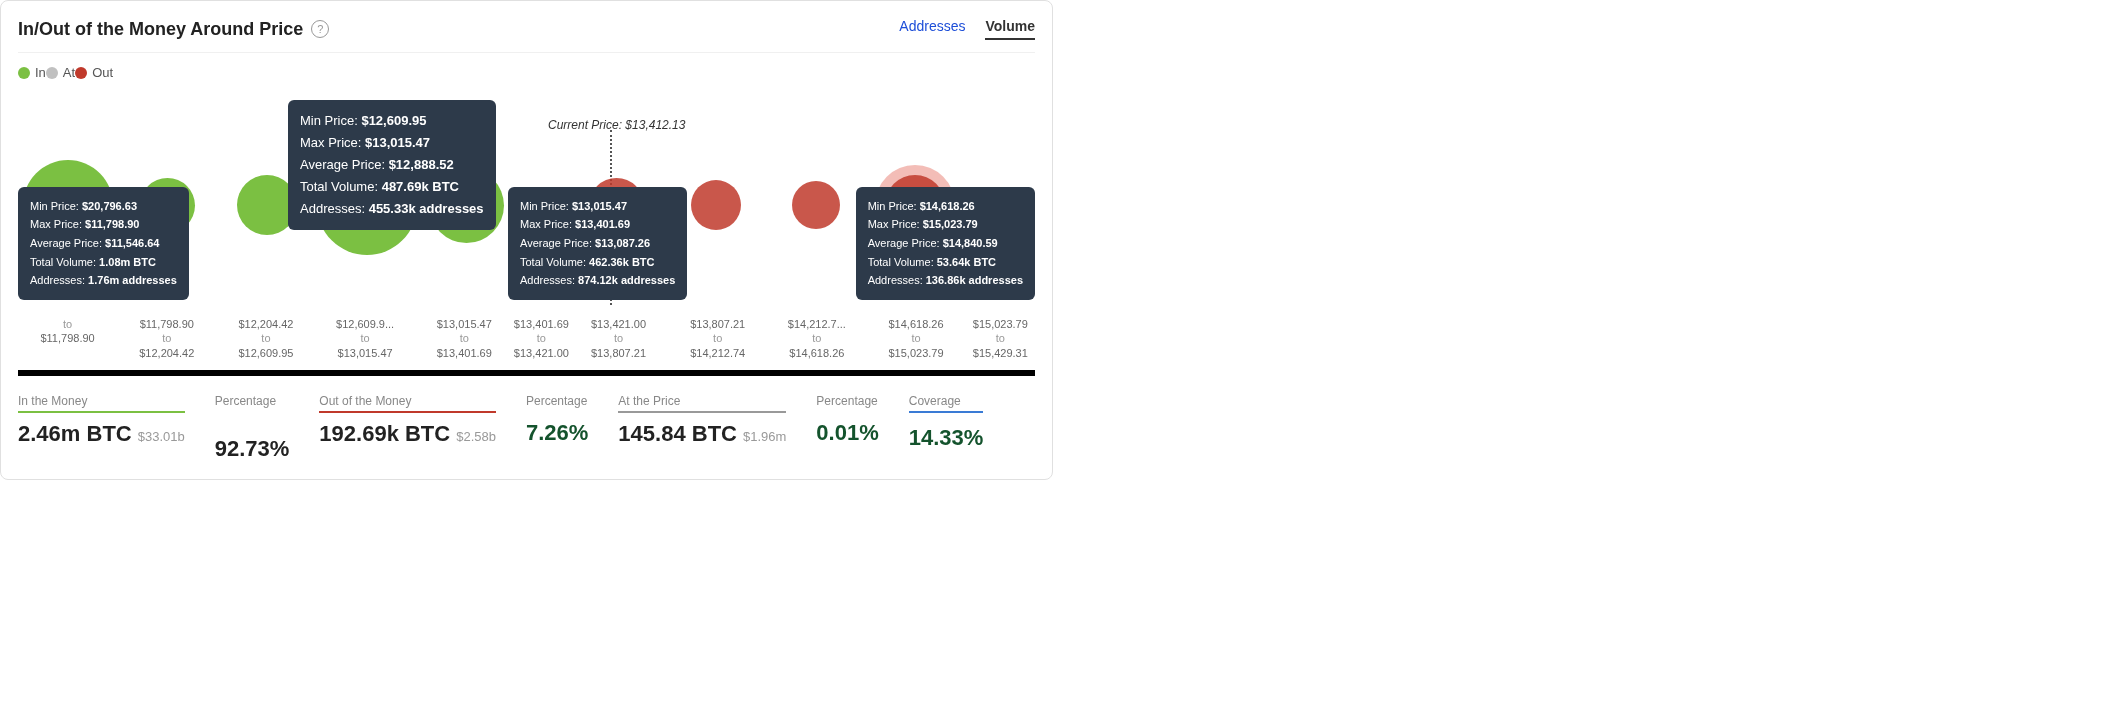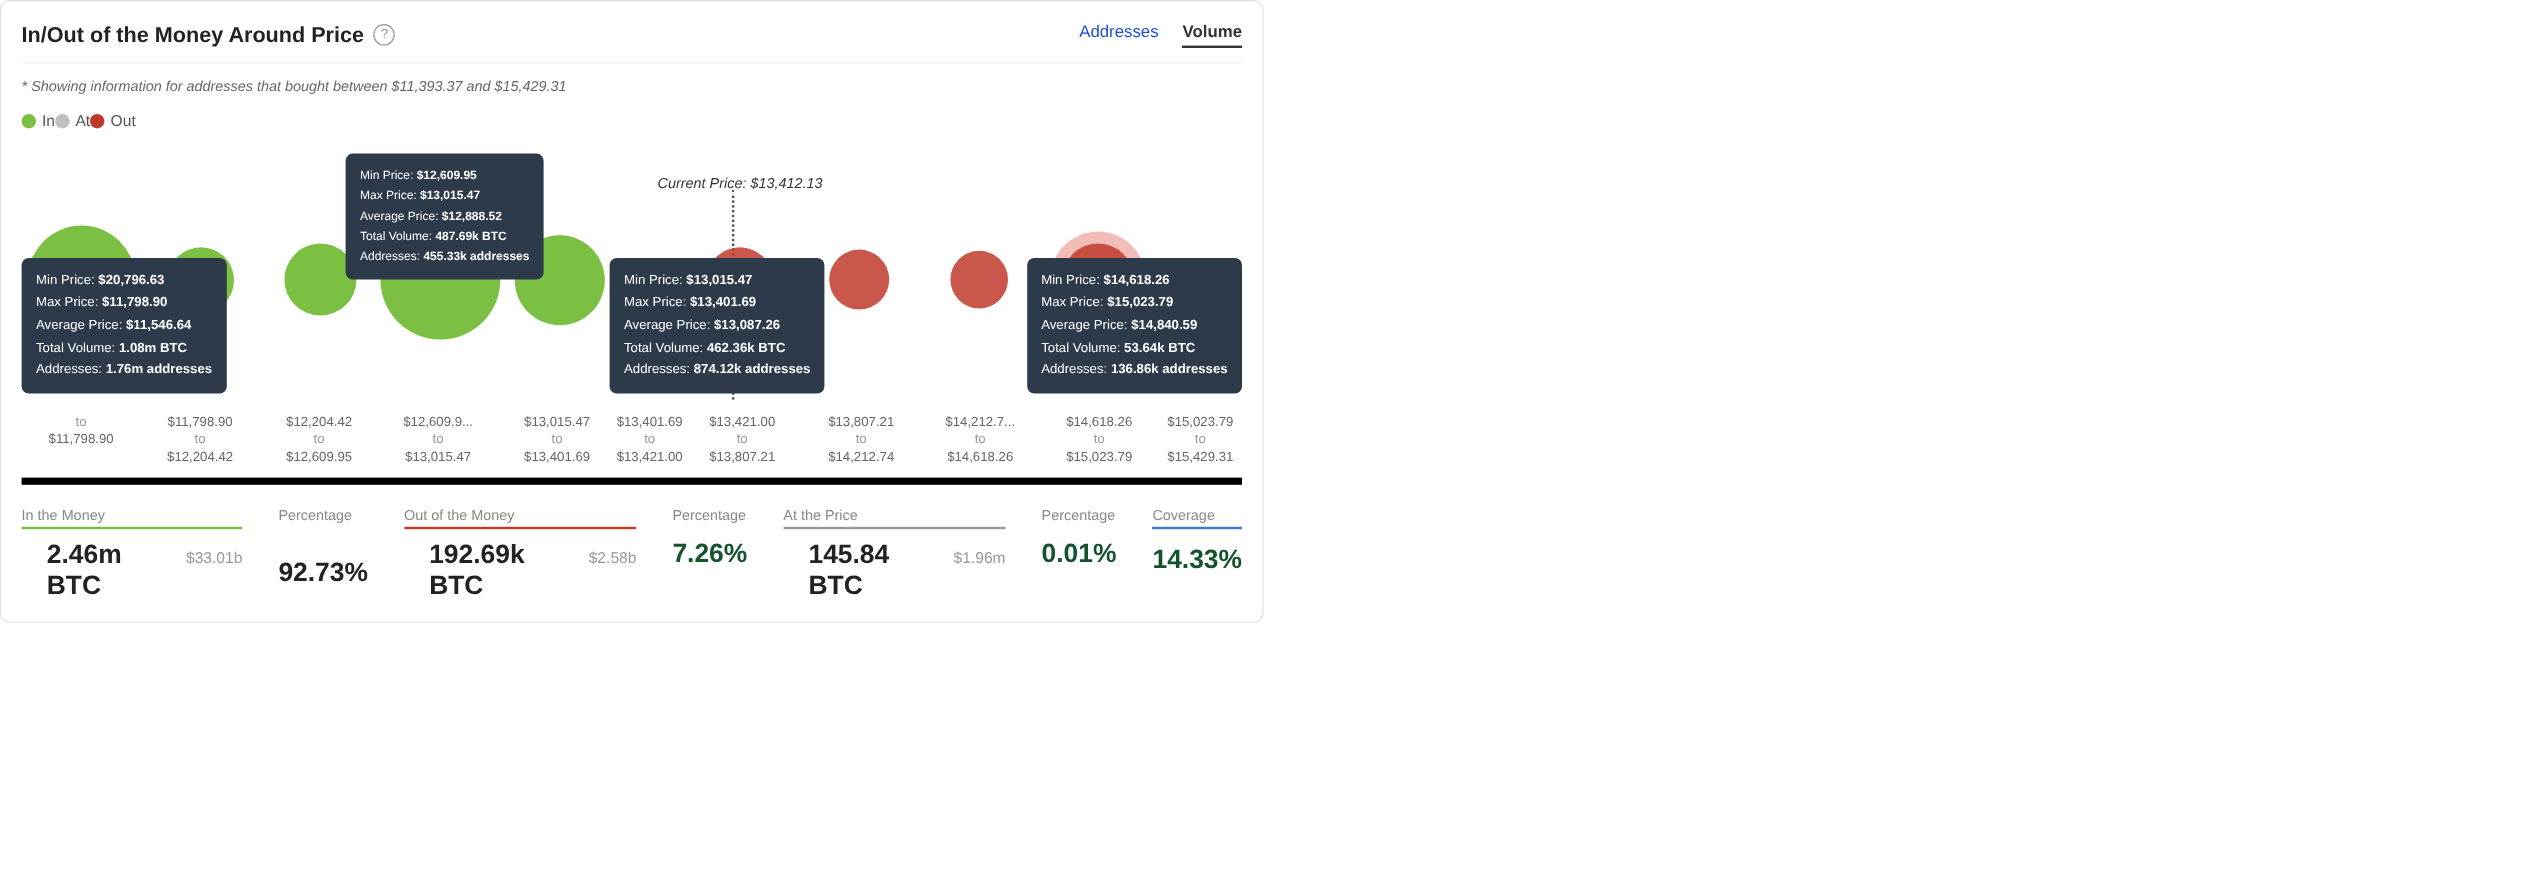--- a/index.html
+++ b/index.html
@@ -129,21 +129,20 @@
       margin-bottom: 4px;
     }
     .stat-label.green-line { border-color: #7bc042; }
     .stat-label.red-line { border-color: #c0392b; }
     .stat-label.gray-line { border-color: #999; }
     .stat-label.blue-line { border-color: #3a7bd5; }
     .stat-value-row {
       display: flex;
       align-items: baseline;
       gap: 6px;
-      margin-left: 21px;
     }
     .stat-main {
       font-size: 22px;
       font-weight: 600;
       color: #222;
     }
     .stat-sub {
       font-size: 13px;
       color: #999;
     }
@@ -163,21 +162,20 @@
     <div class="header-left">
       <span class="header-title">In/Out of the Money Around Price</span>
       <span class="help-icon">?</span>
     </div>
     <div class="header-tabs">
       <span class="tab">Addresses</span>
       <span class="tab active">Volume</span>
     </div>
   </div>
 
-  <div class="subtitle">* Showing information for addresses that bought between $11,393.37 and $15,429.31</div>
 
   <div class="legend">
     <div class="legend-item">
       <div class="legend-dot" style="background:#7bc042;"></div>
       <span>In</span>
     </div>
     <div class="legend-item">
       <div class="legend-dot" style="background:#c0c0c0;"></div>
       <span>At</span>
     </div>
@@ -190,21 +188,21 @@
   <div class="chart-area" style="position:relative;">
 
     <div class="tooltip-box" style="left:0px; bottom:60px; font-size:11px; line-height:1.7;">
       Min Price: <span class="bold">$20,796.63</span><br>
       Max Price: <span class="bold">$11,798.90</span><br>
       Average Price: <span class="bold">$11,546.64</span><br>
       Total Volume: <span class="bold">1.08m BTC</span><br>
       Addresses: <span class="bold">1.76m addresses</span>
     </div>
 
-    <div class="tooltip-box" style="left:270px; top:0px; font-size:10px; line-height:1.7;">
+    <div class="tooltip-box" style="left:270px; top:0px; font-size:13px; line-height:1.7;">
       Min Price: <span class="bold">$12,609.95</span><br>
       Max Price: <span class="bold">$13,015.47</span><br>
       Average Price: <span class="bold">$12,888.52</span><br>
       Total Volume: <span class="bold">487.69k BTC</span><br>
       Addresses: <span class="bold">455.33k addresses</span>
     </div>
 
     <div style="position:absolute; left:530px; top:18px; font-style:italic; font-size:12px; color:#333;">Current Price: $13,412.13</div>
 
     <div style="position:absolute; left:592px; top:30px; bottom:55px; width:1px; border-left:2px dotted #555;"></div>

